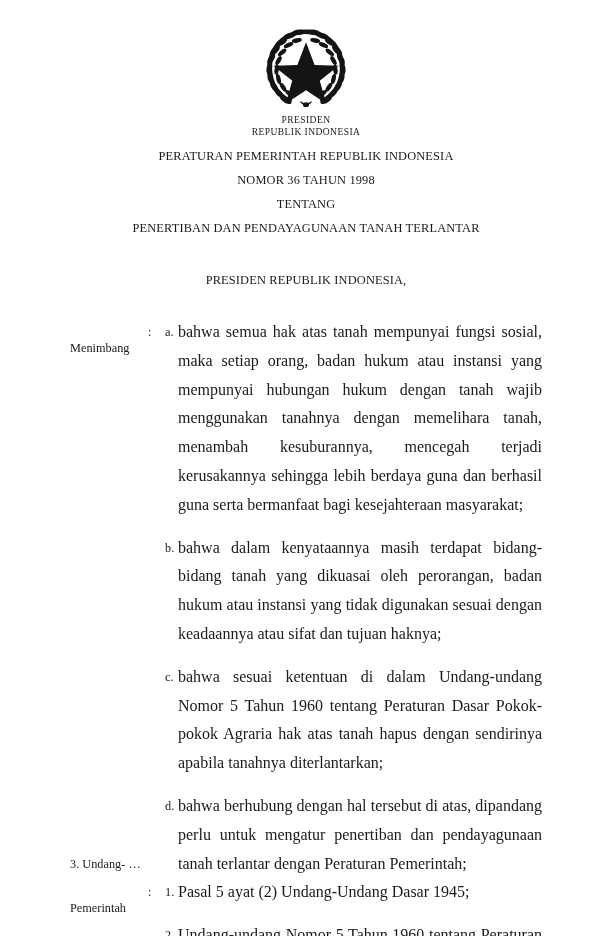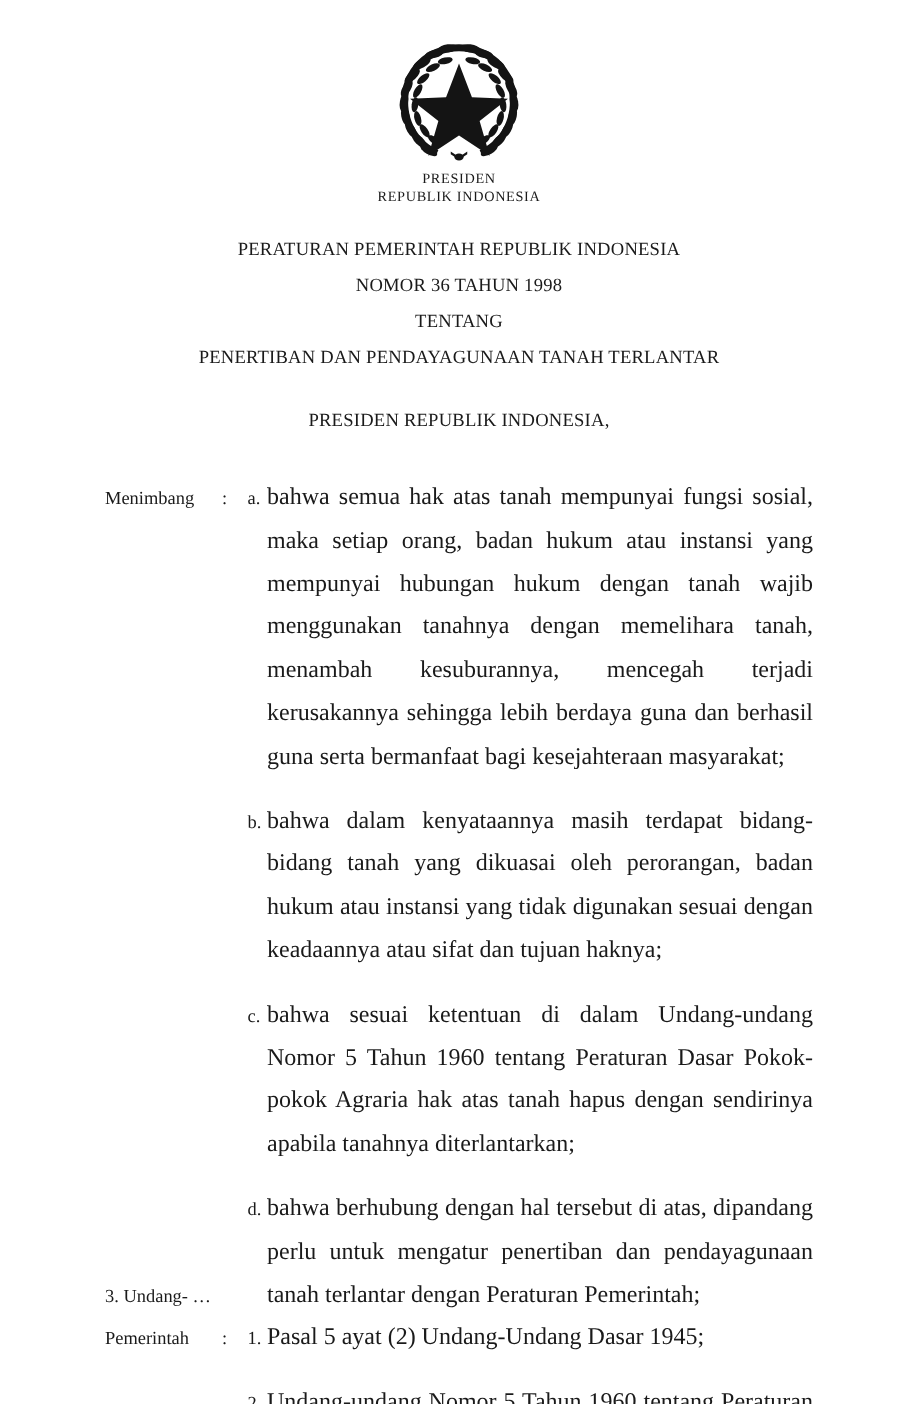--- a/index.html
+++ b/index.html
@@ -39,21 +39,21 @@
     line-height: 11.5px;
     letter-spacing: 0.45px;
     color: #1a1a1a;
     text-align: center;
   }
   .emblem-caption div { white-space: nowrap; text-align: center; }
 
   
   .title-block {
     position: absolute;
-    top: 154px;
+    top: 144px;
     left: 0;
     width: 612px;
     text-align: center;
   }
   .title-line {
     font-size: 12.4px;
     line-height: 24px;
     letter-spacing: 0.15px;
     white-space: nowrap;
   }
@@ -97,21 +97,21 @@
     position: absolute;
     left: 95px;            
     top: 0;
     font-size: 12.3px;
     line-height: 28.8px;
     white-space: nowrap;
   }
   .section-label {
     position: absolute;
     left: 0;
-    top: 0;
+    top: 16px;
     font-size: 12.3px;
     line-height: 28.8px;
     white-space: nowrap;
   }
   .section-colon {
     position: absolute;
     left: 78px;            
     top: 0;
     font-size: 12.3px;
     line-height: 28.8px;

